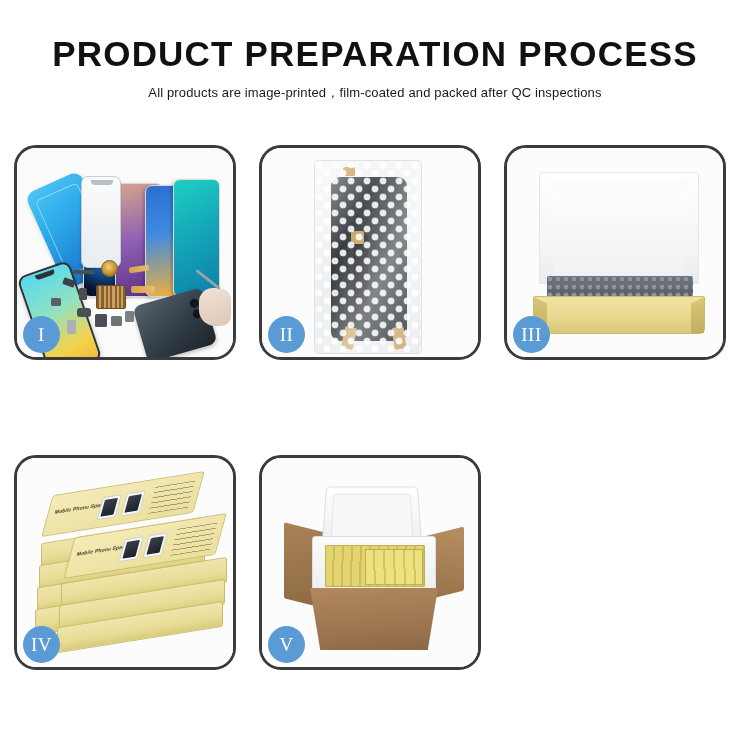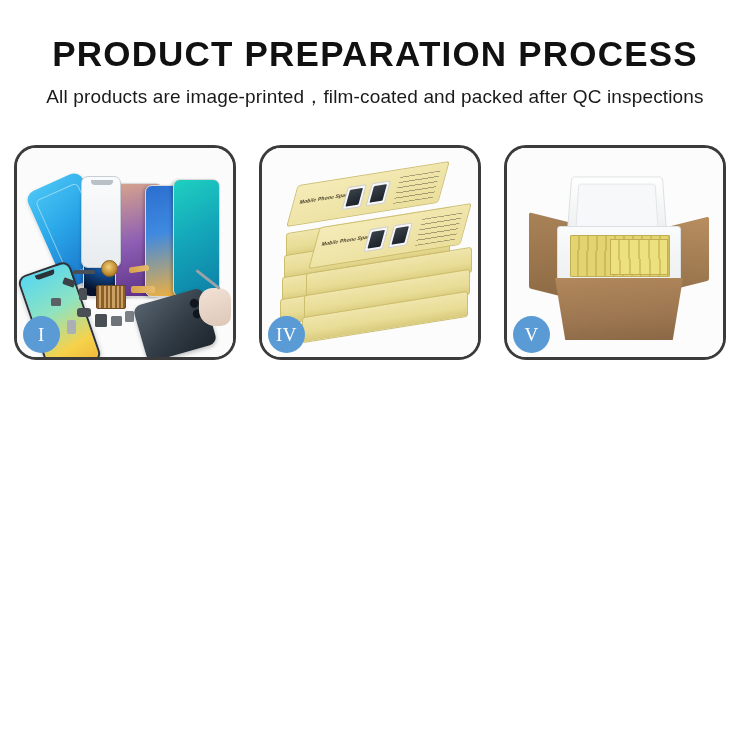--- a/index.html
+++ b/index.html
@@ -29,21 +29,21 @@
     font-weight: 700;
     letter-spacing: 1.2px;
     color: #111111;
     line-height: 1.05;
     white-space: nowrap;
   }
 
   .sub-title {
     margin-top: 11px;
     font-family: "Liberation Sans", sans-serif;
-    font-size: 19px;
+    font-size: 13px;
     font-weight: 400;
     color: #1a1a1a;
     letter-spacing: 0.15px;
     white-space: nowrap;
   }
 
   
   .grid {
     position: absolute;
     left: 14px;
@@ -481,21 +481,48 @@
 
         <div class="housing">
           <span class="lens"></span>
         </div>
         <div class="hand"></div>
         <div class="tool"></div>
       </div>
       <div class="badge">I</div>
     </div>
 
-
+    <div class="panel">
+      <div class="panel-stage p2">
+        <div class="bagwrap">
+          <div class="screen"></div>
+          <div class="flexblack"></div>
+          <div class="tan1"></div>
+          <div class="tan2"></div>
+          <div class="tan3"></div>
+          <div class="tantop"></div>
+          <div class="bubbles"></div>
+          <div class="bubbles-sheen"></div>
+        </div>
+      </div>
+      <div class="badge">II</div>
+    </div>
+
+    <div class="panel">
+      <div class="panel-stage p3">
+        <div class="box3">
+          <div class="lid">
+            <span class="foamface"></span>
+          </div>
+          <div class="contents"></div>
+          <div class="tray"></div>
+        </div>
+      </div>
+      <div class="badge">III</div>
+    </div>
 
     <div class="panel">
       <div class="panel-stage p4">
         <div class="stack">
           <div class="slab s4"></div>
           <div class="slab s3"></div>
           <div class="slab s2"></div>
           <div class="slab s1"></div>
 
           <div class="slab-b b3"></div>

